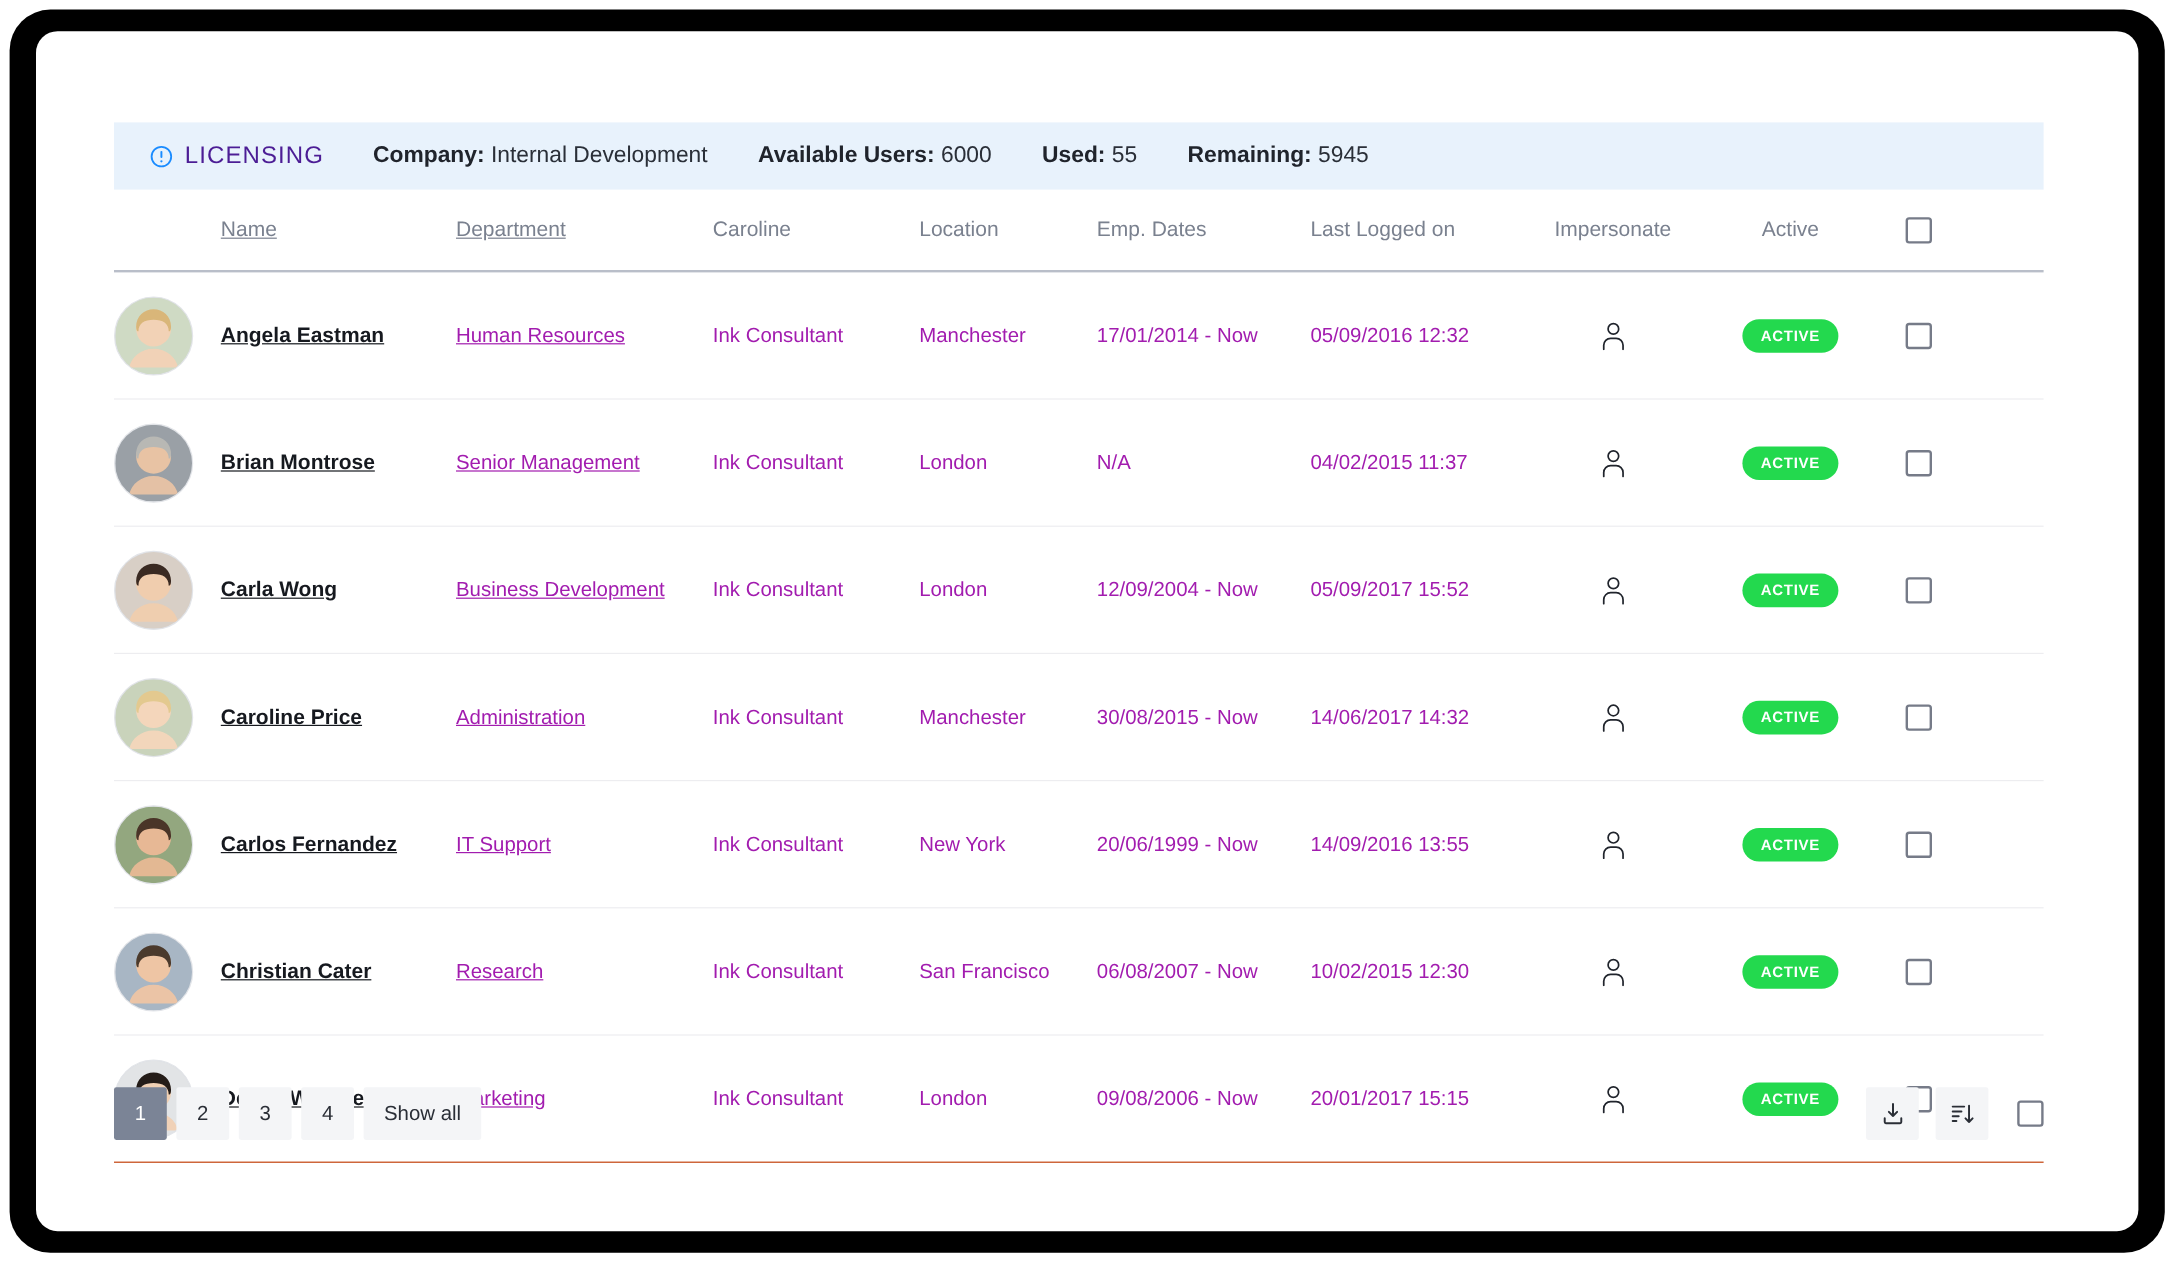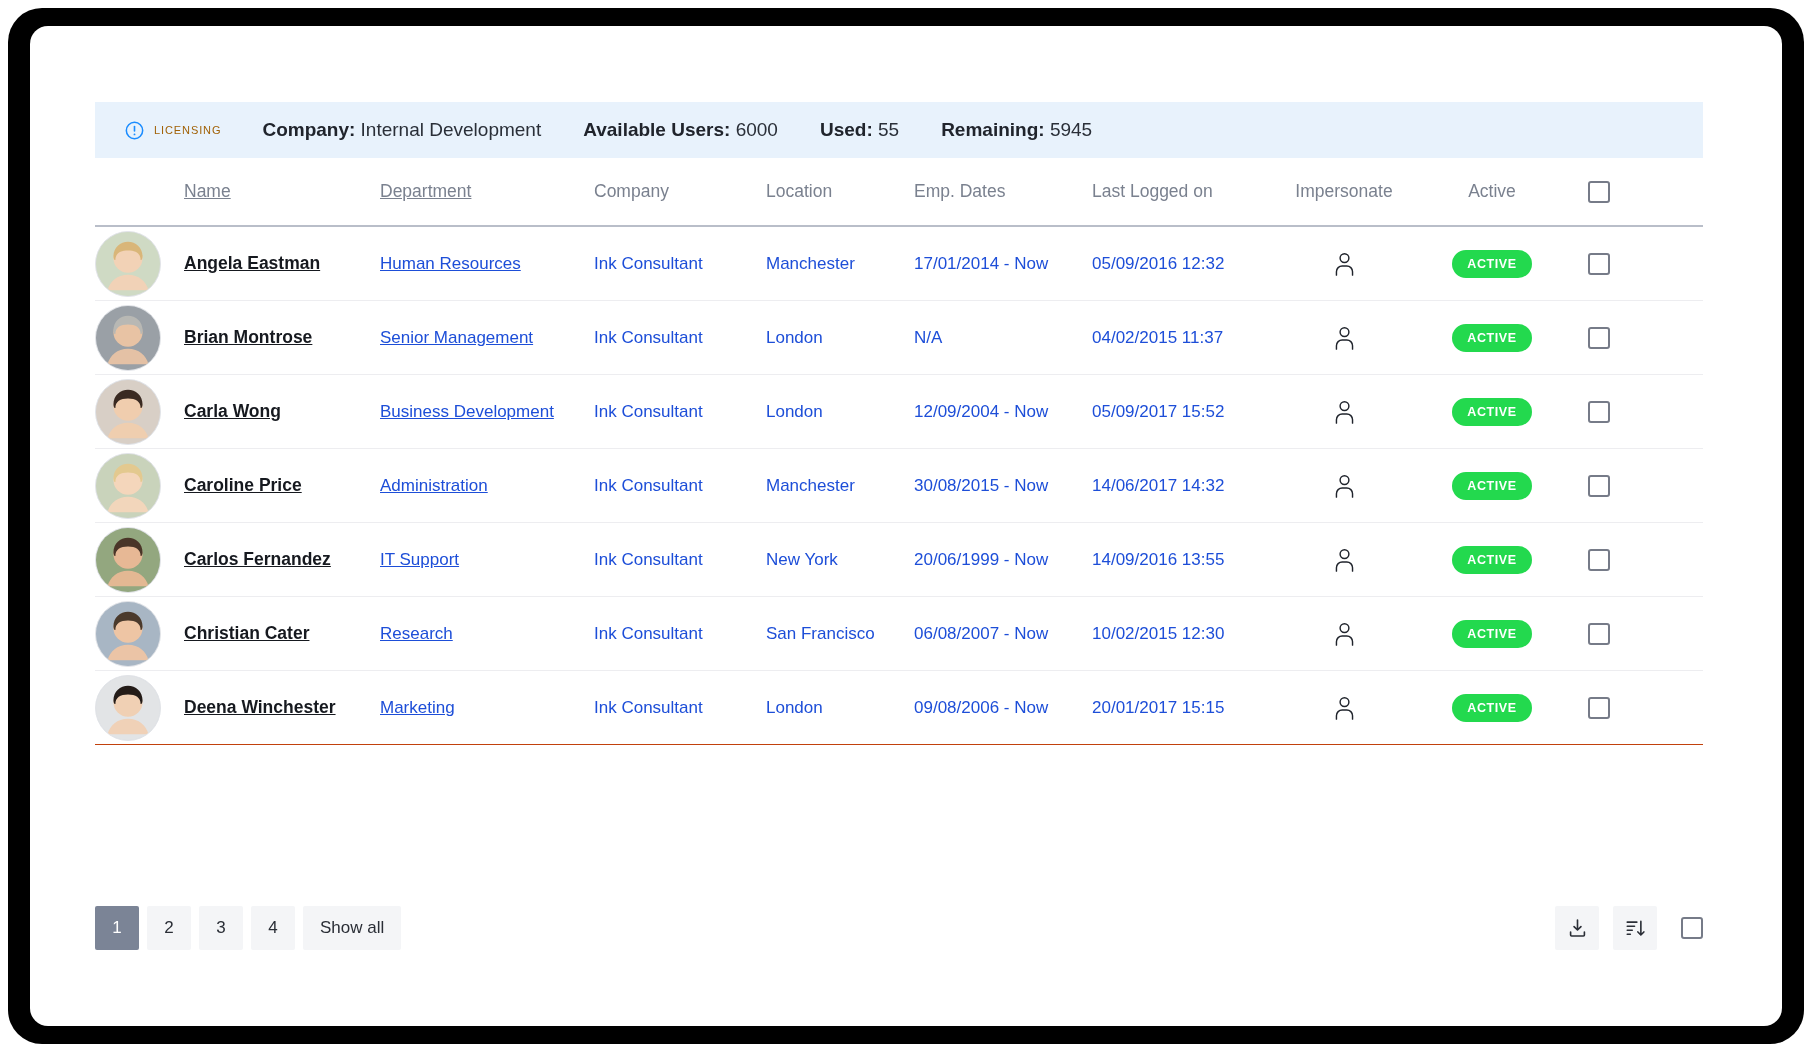--- a/index.html
+++ b/index.html
@@ -36,22 +36,22 @@
     align-items: center;
     padding-left: 30px;
     gap: 0px;
   }
   .lic-tag {
     display: flex; align-items: center; gap: 10px;
     margin-right: 41px;
   }
   .lic-icon { width: 19px; height: 19px; display: block; }
   .lic-label {
-    color: #a16207;
-    font-size: 11px;
+    color: #4c1d95;
+    font-size: 20px;
     letter-spacing: 0.9px;
     font-weight: 400;
   }
   .lic-stat { font-size: 19px; color: #20242c; margin-right: 42px; white-space: nowrap; }
   .lic-stat b { font-weight: 700; }
   .lic-stat .val { font-weight: 400; color: #2a2f38; }
 
   
   .table-wrap {
     position: absolute;
@@ -67,38 +67,38 @@
   }
   .th {
     font-size: 17.5px;
     color: #7a818f;
     font-weight: 400;
     white-space: nowrap;
   }
   .row {
     display: flex;
     align-items: center;
-    height: 74px;
+    height: 106px;
     border-bottom: 1px solid #ededf0;
   }
   .row:last-of-type { border-bottom: 1px solid #c2410c; }
 
   
   .c-avatar { width: 89px; flex: none; display: flex; align-items: center; justify-content: flex-start; }
   .c-name   { width: 196px; flex: none; text-decoration: underline; }
   .c-dept   { width: 214px; flex: none; text-decoration: underline; }
   .c-comp   { width: 172px; flex: none; }
   .c-loc    { width: 148px; flex: none; }
   .c-dates  { width: 178px; flex: none; }
   .c-last   { width: 178px; flex: none; }
   .c-imp    { width: 148px; flex: none; display: flex; justify-content: center; }
   .c-active { width: 148px; flex: none; display: flex; justify-content: center; }
   .c-check  { width: 65px; flex: none; display: flex; justify-content: center; }
 
-  .cell { font-size: 17px; color: #1d4ed8; white-space: nowrap; }
+  .cell { font-size: 17px; color: #a21caf; white-space: nowrap; }
   .cell-name { font-size: 17.5px; font-weight: 700; color: #16191f; }
 
   .avatar {
     width: 66px; height: 66px;
     border-radius: 50%;
     border: 1px solid #e2e4e8;
     overflow: hidden;
     position: relative;
     background: #d9dde3;
   }
@@ -196,21 +196,21 @@
       <b>Remaining:</b>
       <span class="val">5945</span>
     </div>
   </div>
 
   <div class="table-wrap">
     <div class="thead">
       <div class="c-avatar"></div>
       <div class="c-name th">Name</div>
       <div class="c-dept th">Department</div>
-      <div class="c-comp th">Company</div>
+      <div class="c-comp th">Caroline</div>
       <div class="c-loc th">Location</div>
       <div class="c-dates th">Emp. Dates</div>
       <div class="c-last th">Last Logged on</div>
       <div class="c-imp th">Impersonate</div>
       <div class="c-active th">Active</div>
       <div class="c-check">
         <span class="cb"></span>
       </div>
     </div>
     <div id="rows-container">

